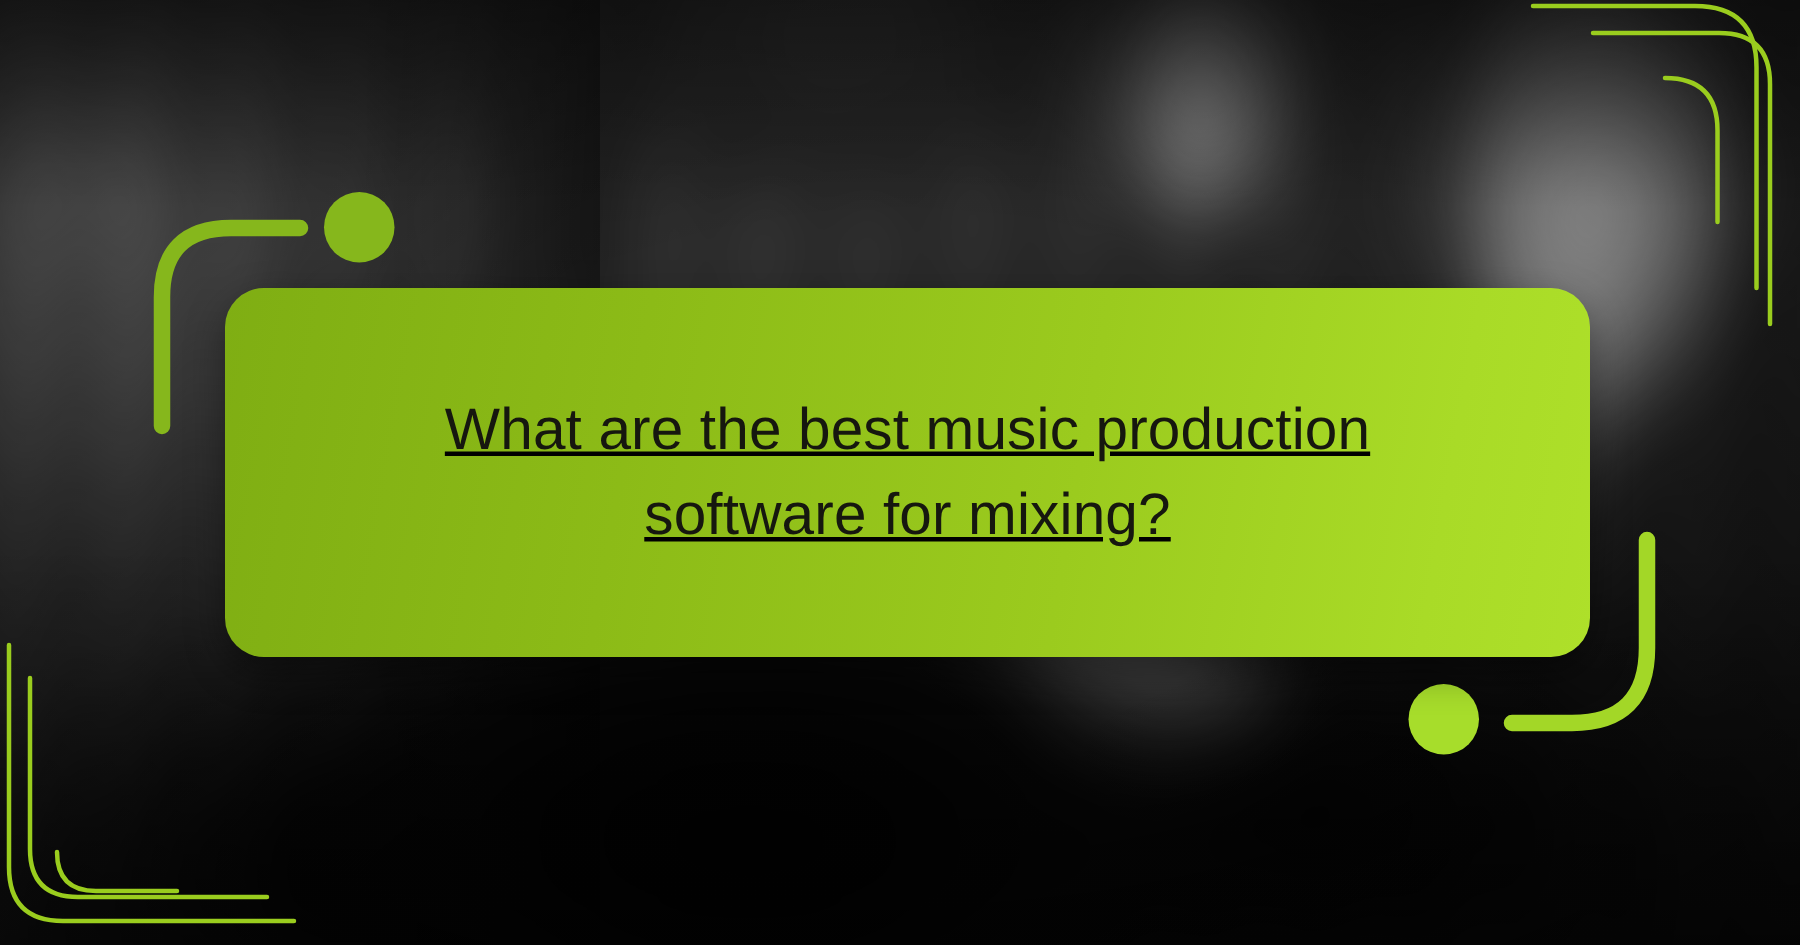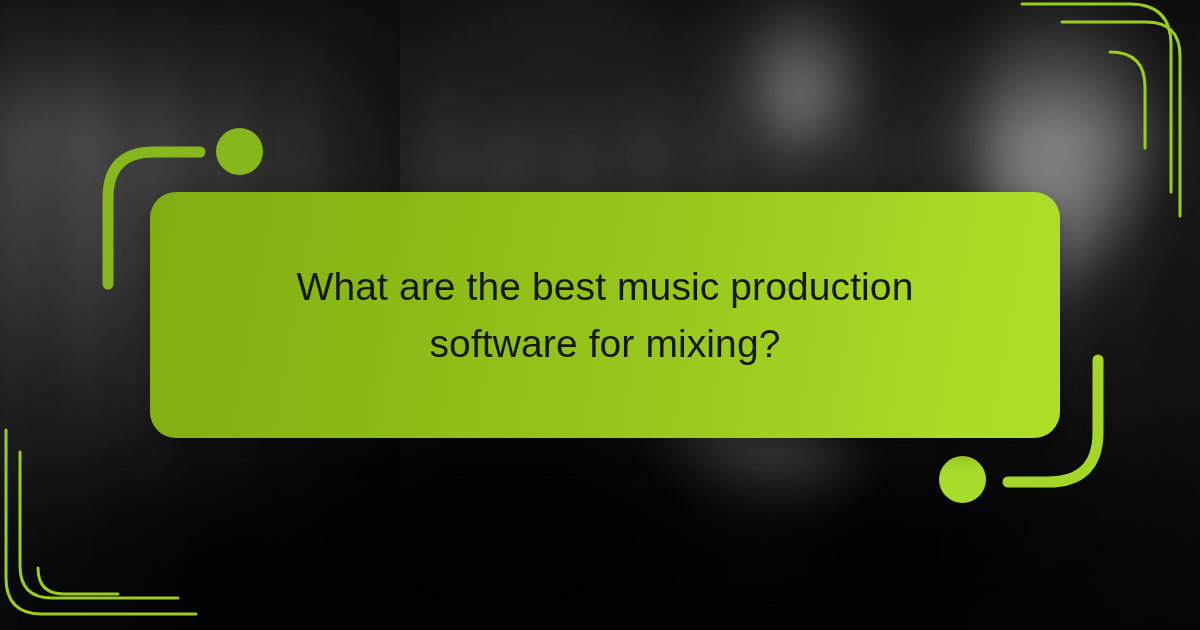--- a/index.html
+++ b/index.html
@@ -108,20 +108,21 @@
     width: 910px;
     height: 246px;
     border-radius: 26px;
     background: linear-gradient(100deg, #7fae13 0%, #8cbb17 30%, #9bcb1e 62%, #a9db27 88%, #aee02a 100%);
     box-shadow: 0 10px 26px rgba(0,0,0,0.42);
     display: flex;
     align-items: center;
     justify-content: center;
     box-sizing: border-box;
     padding: 0 56px;
+    text-decoration: underline;
   }
   .card-title {
     margin: 0;
     text-align: center;
     color: #16170f;
     font-family: "Liberation Sans", sans-serif;
     font-size: 39px;
     font-weight: 400;
     line-height: 1.47;
     letter-spacing: 0.1px;

